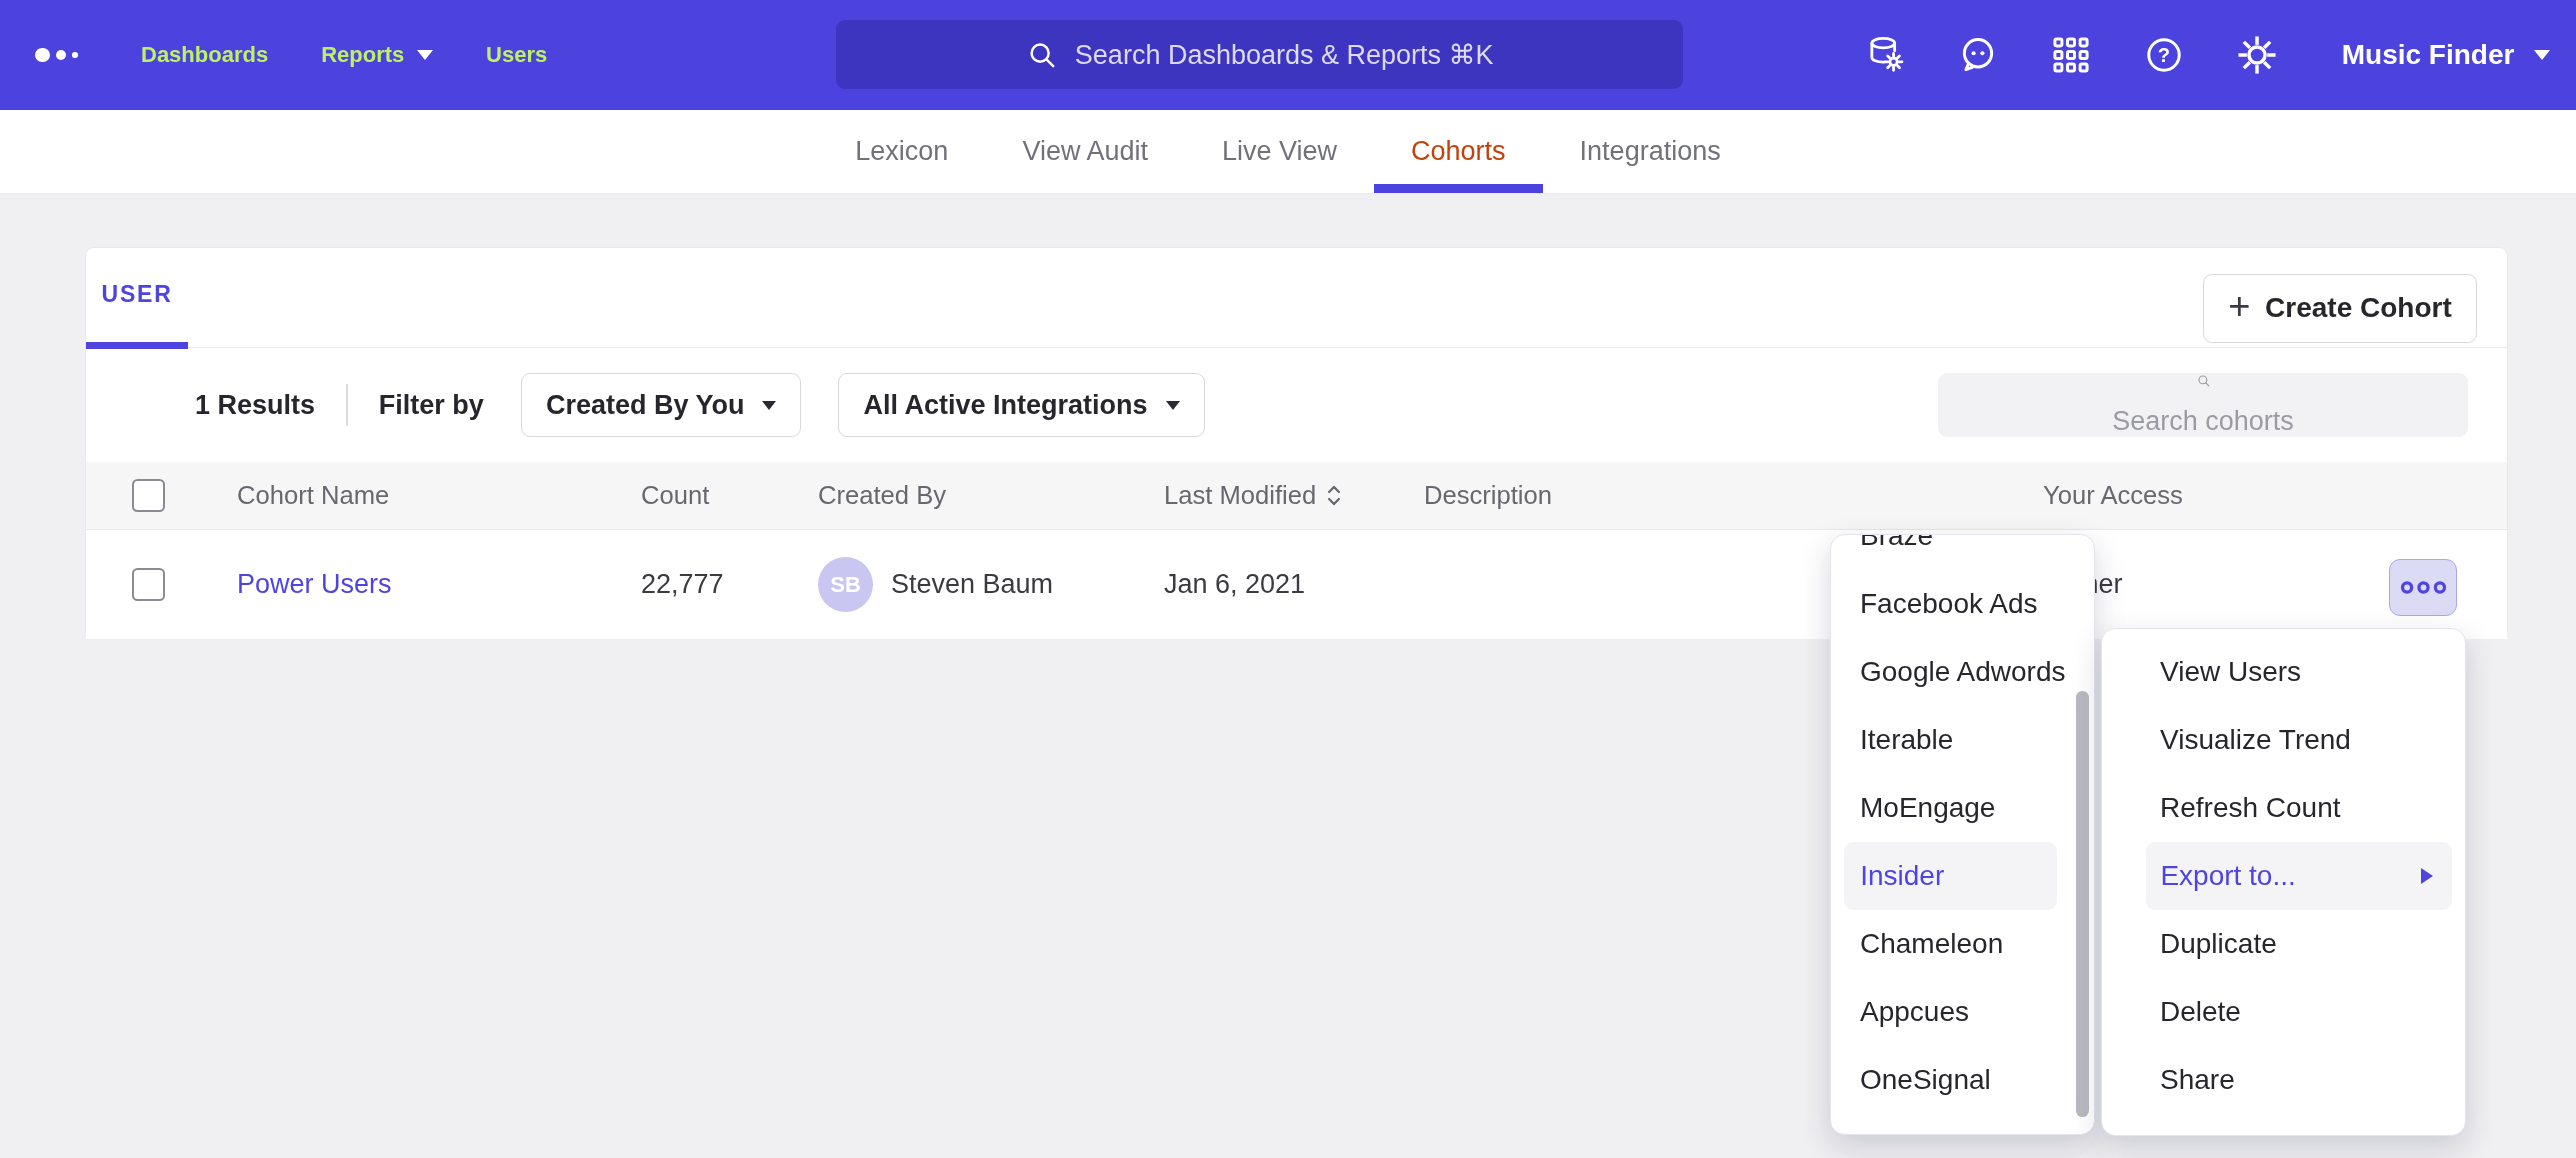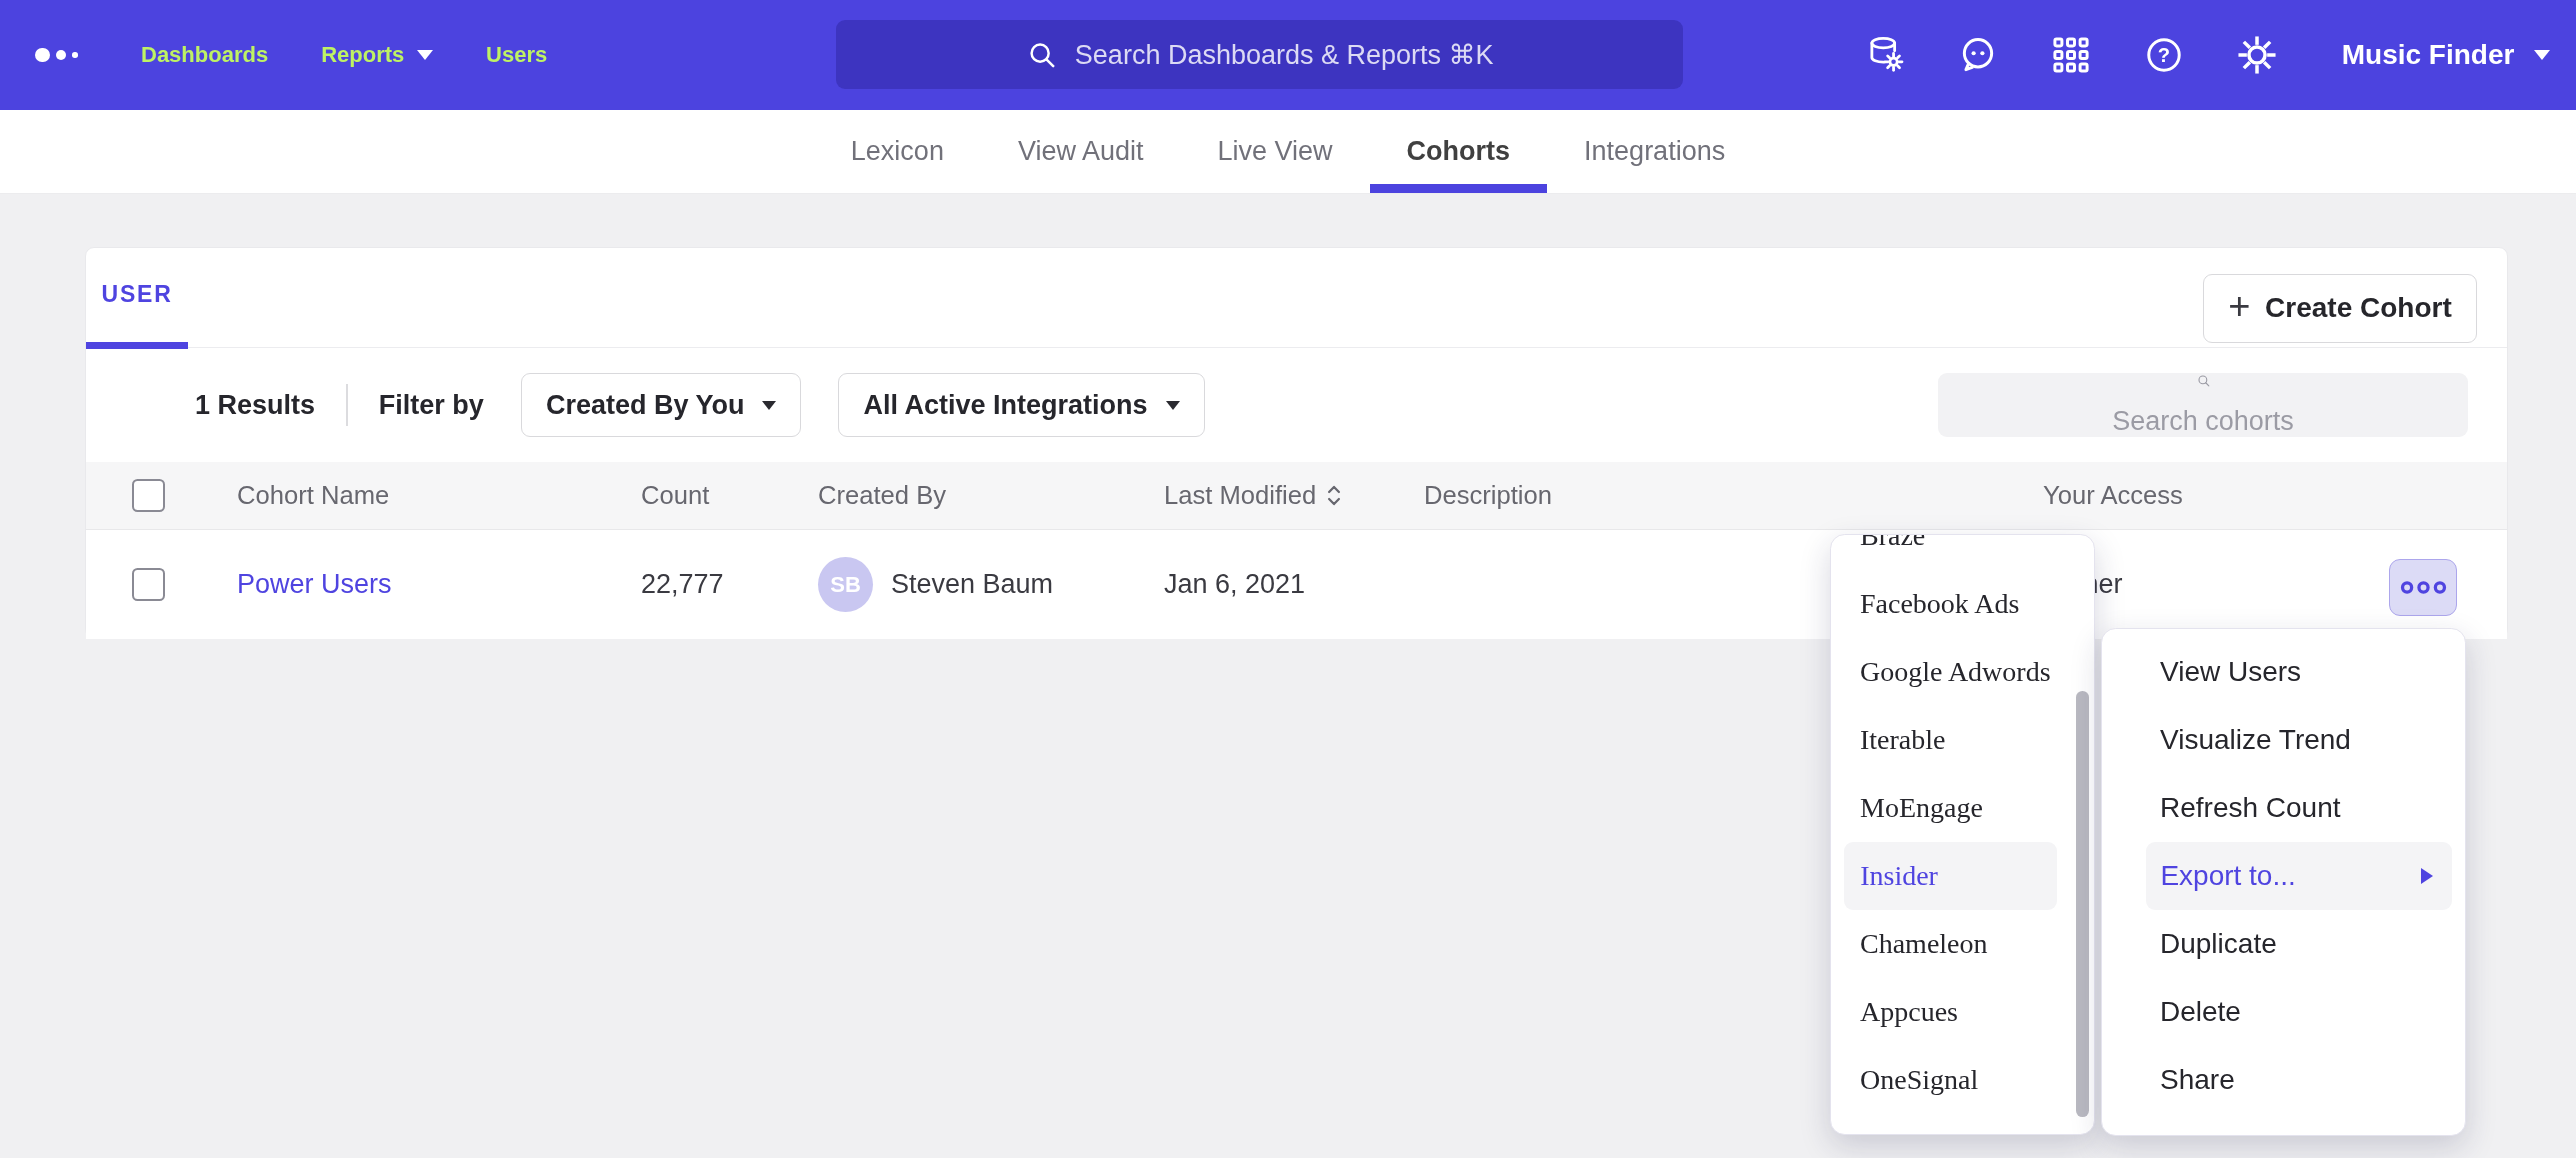--- a/index.html
+++ b/index.html
@@ -47,21 +47,21 @@
   
   .subnav {
     height:84px; background:#fff;
     display:flex; align-items:stretch; justify-content:center;
     border-bottom:0.9px solid #ececee;
   }
   .subtab {
     display:flex; align-items:center; padding:0 37px;
     font-size:27px; color:#71717a; cursor:pointer; position:relative;
   }
-  .subtab.active { color:#404040; font-weight:700; }
+  .subtab.active { color:#c2410c; font-weight:400; }
   .subtab.active::after {
     content:""; position:absolute; left:0; right:0; bottom:0; height:9px;
     background:#4c43df;
   }
 
   
   .card {
     position:absolute; left:85px; top:247px; width:2423px; height:391px;
     background:#fff; border:0.9px solid #e9e9ec; border-radius:9px;
   }
@@ -142,21 +142,21 @@
 
   
   .panel {
     position:absolute; background:#fff; border:0.9px solid #e4e3ee; border-radius:14.6px;
     box-shadow:0 11px 31px rgba(35,35,80,0.18);
   }
   .submenu { left:1830px; top:534px; width:265px; height:601px; overflow:hidden; z-index:20; }
   .submenu ul { list-style:none; margin-top:-33px; }
   .submenu li {
     height:68px; display:flex; align-items:center; padding-left:29px;
-    font-size:28px; color:#26262c; cursor:pointer; white-space:nowrap;font-family:Liberation Serif, serif;
+    font-size:28px; color:#26262c; cursor:pointer; white-space:nowrap;
   }
   .submenu li.selected {
     margin:0 37px 0 12.8px; padding-left:16.4px; border-radius:9px;
     background:#f4f4f6; color:#4f44e0;
   }
   .scroll-thumb {
     position:absolute; right:5.5px; top:156px; width:12.8px; height:426px;
     border-radius:6.4px; background:#b9b9c1; cursor:pointer;
   }
   .ctxmenu { left:2101px; top:628px; width:365px; height:508px; padding-top:9px; z-index:21; }

